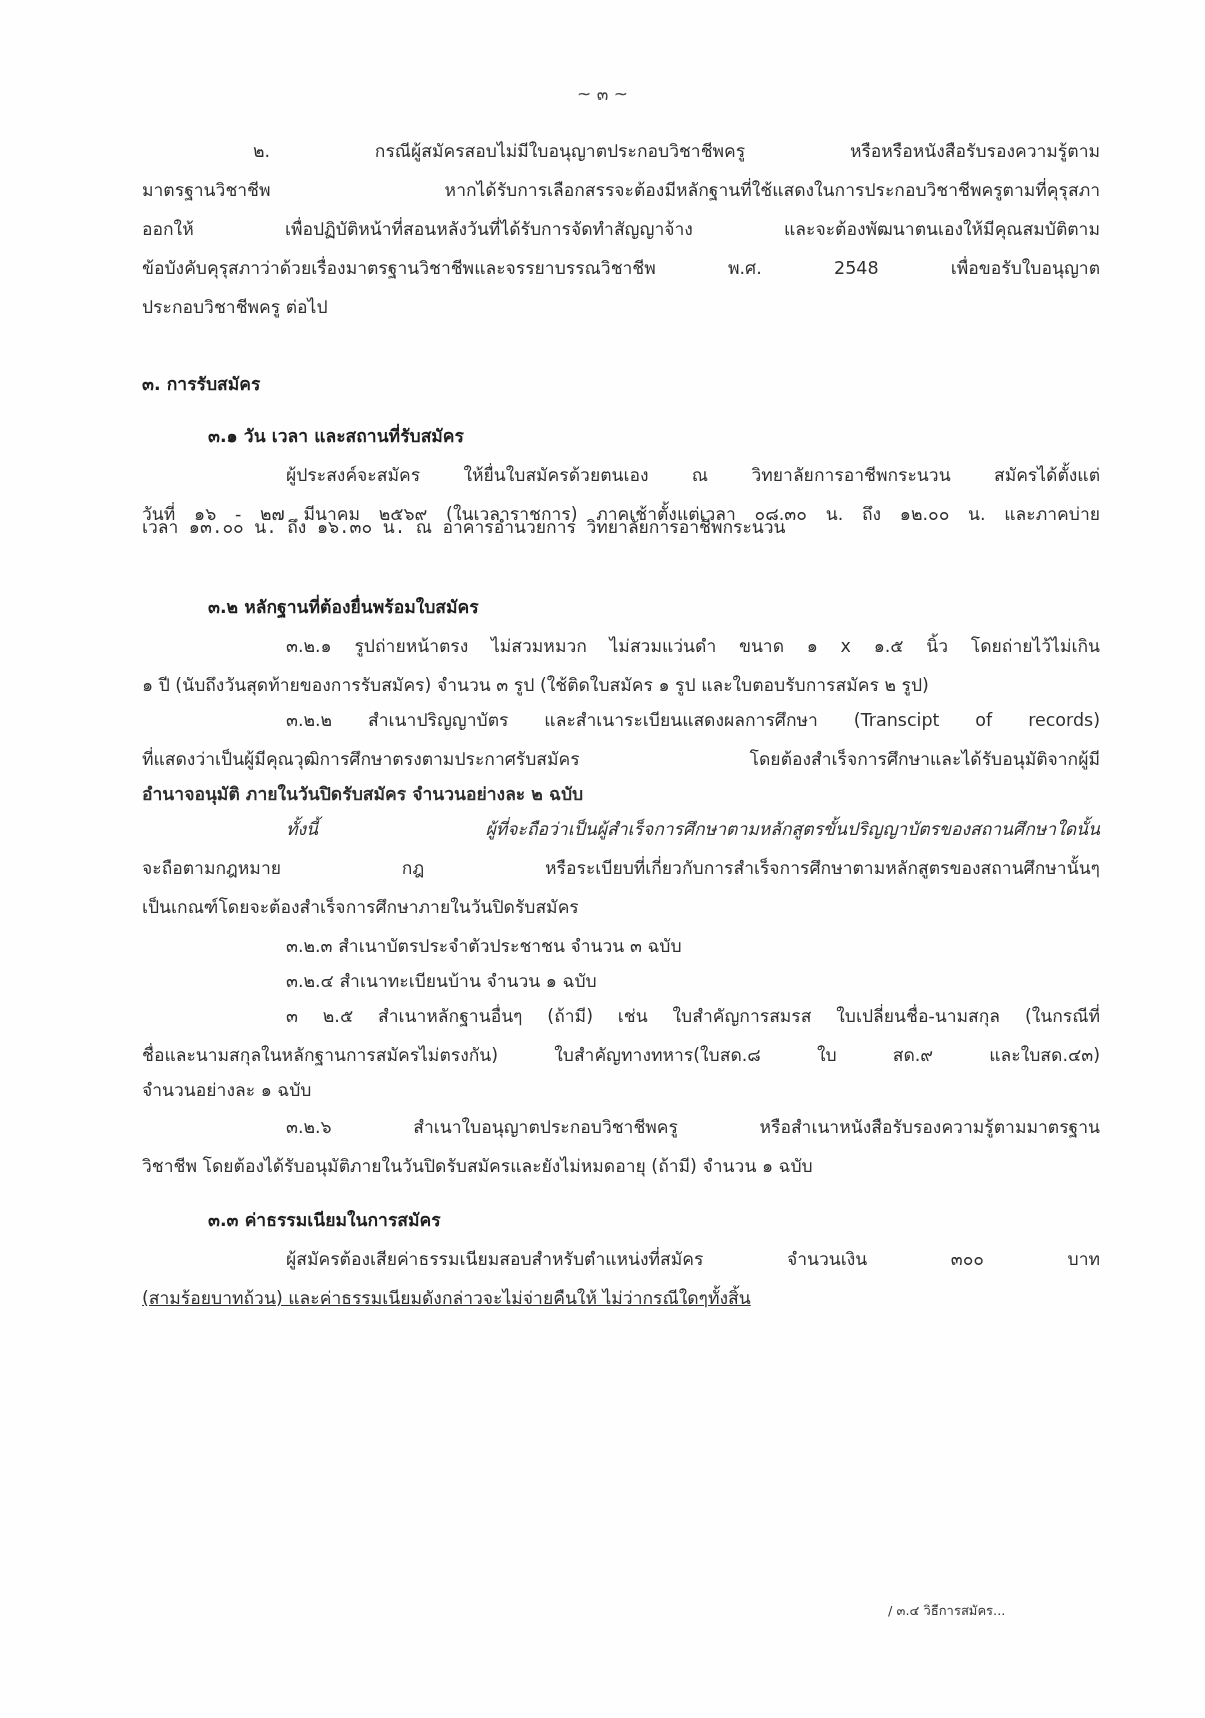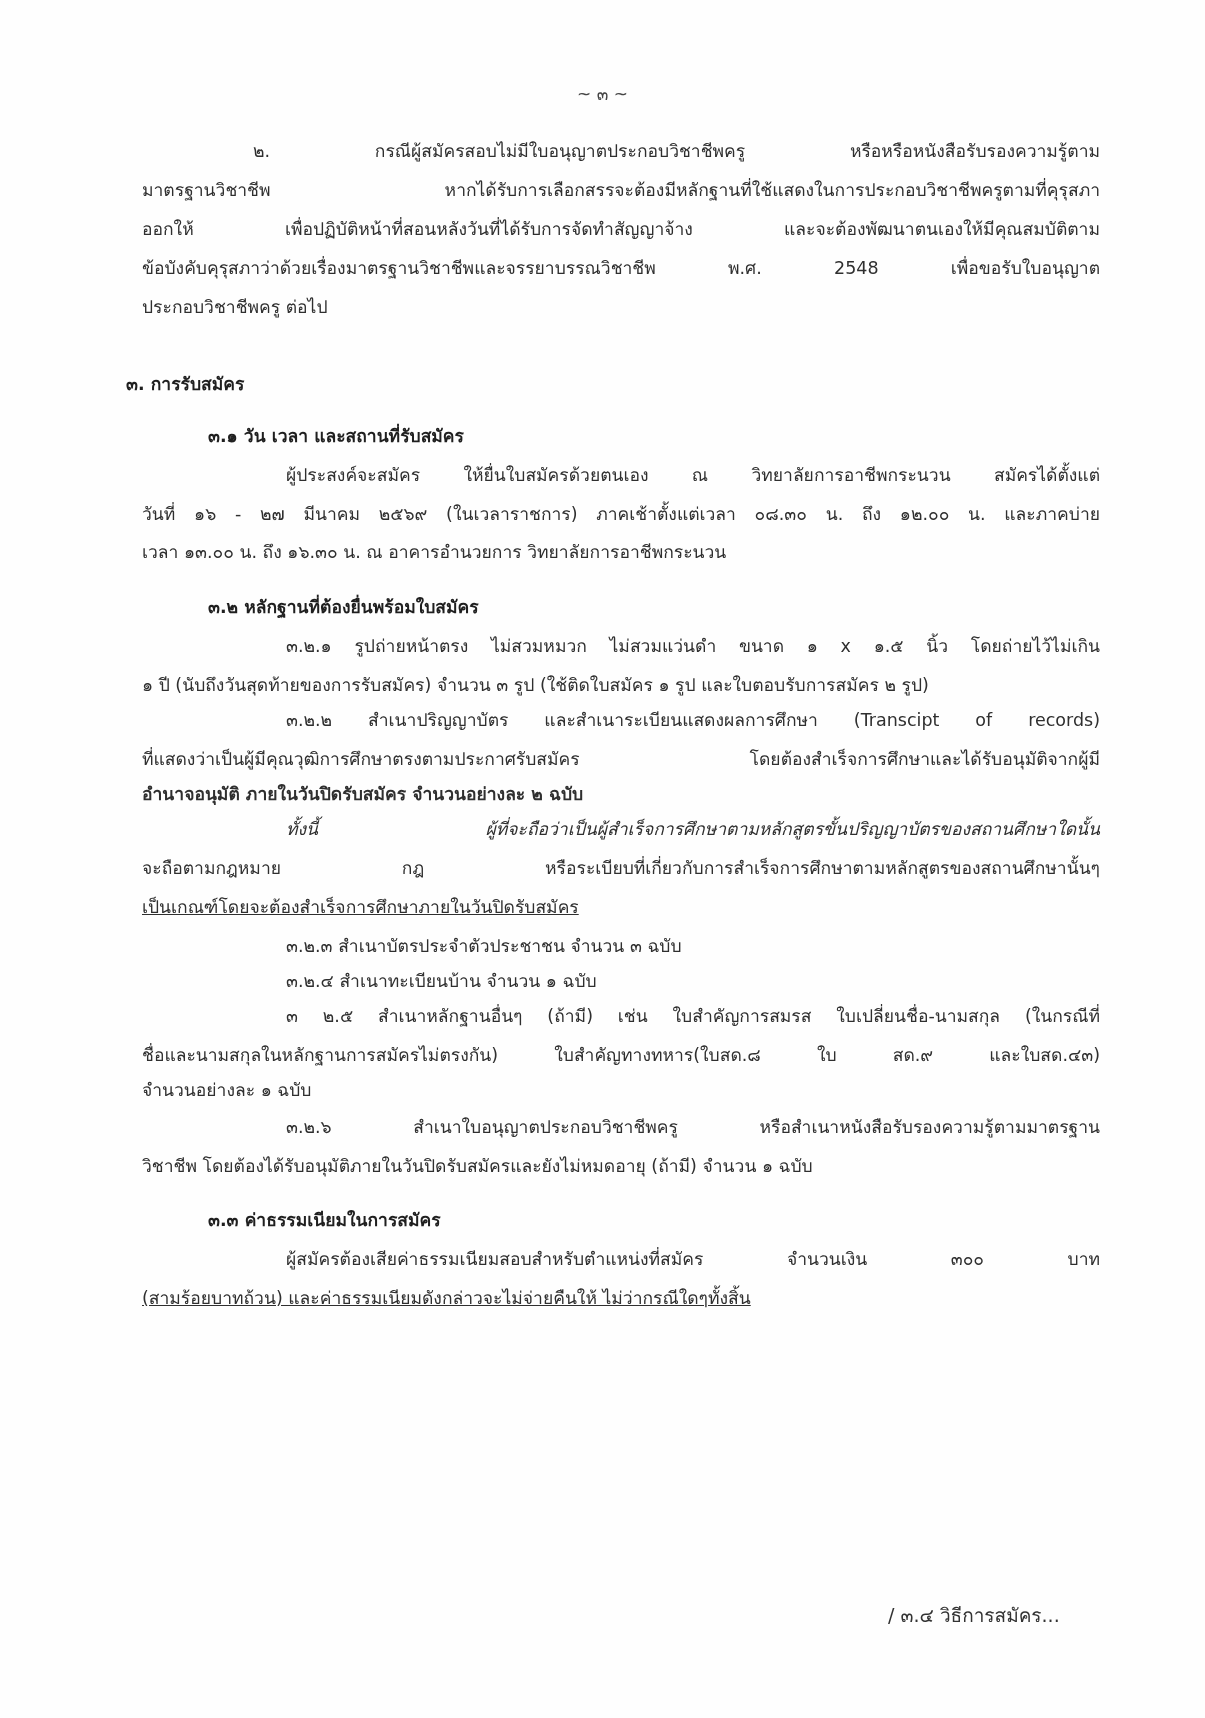--- a/index.html
+++ b/index.html
@@ -9,56 +9,56 @@
     color: #2b2b2b;
   }
   .page { position: absolute; left: 0; top: 0; width: 1205px; height: 1718px; background: #fefefe; }
   .line {
     position: absolute; white-space: nowrap;
     font-size: 17.5px; line-height: 28px; color: #2f2f2f;
   }
   .bold { font-weight: bold; color: #1f1f1f; }
   .just { text-align: justify; text-align-last: justify; }
   .pagenum { position: absolute; top: 80px; left: 0; width: 1205px; text-align: center; font-size: 17px; color: #444; }
-  .footer { position: absolute; top: 1600px; left: 888px; font-size: 19px; color: #333; white-space: nowrap; }
+  .footer { position: absolute; top: 1600px; left: 888px; font-size: 13px; color: #333; white-space: nowrap; }
 </style>
 </head>
 <body>
 
 <div class="page">
 
   <div class="pagenum">~ ๓ ~</div>
 
   <div>
     <div class="line just" style="top:137px; left:253px; width:847px;">๒. กรณีผู้สมัครสอบไม่มีใบอนุญาตประกอบวิชาชีพครู หรือหรือหนังสือรับรองความรู้ตาม</div>
     <div class="line just" style="top:176px; left:142px; width:958px;">มาตรฐานวิชาชีพ หากได้รับการเลือกสรรจะต้องมีหลักฐานที่ใช้แสดงในการประกอบวิชาชีพครูตามที่คุรุสภา</div>
     <div class="line just" style="top:215px; left:142px; width:958px;">ออกให้ เพื่อปฏิบัติหน้าที่สอนหลังวันที่ได้รับการจัดทำสัญญาจ้าง และจะต้องพัฒนาตนเองให้มีคุณสมบัติตาม</div>
     <div class="line just" style="top:254px; left:142px; width:958px;">ข้อบังคับคุรุสภาว่าด้วยเรื่องมาตรฐานวิชาชีพและจรรยาบรรณวิชาชีพ พ.ศ. 2548 เพื่อขอรับใบอนุญาต</div>
     <div class="line" style="top:293px; left:142px;">ประกอบวิชาชีพครู ต่อไป</div>
   </div>
 
-  <div class="line bold" style="top:370px; left:126px;">๓. การรับสมัคร</div>
+  <div class="line bold" style="top:370px; left:142px;">๓. การรับสมัคร</div>
 
   <div class="line bold" style="top:422px; left:208px;">๓.๑  วัน เวลา และสถานที่รับสมัคร</div>
   <div>
     <div class="line just" style="top:461px; left:286px; width:814px;">ผู้ประสงค์จะสมัคร ให้ยื่นใบสมัครด้วยตนเอง  ณ  วิทยาลัยการอาชีพกระนวน  สมัครได้ตั้งแต่</div>
     <div class="line just" style="top:500px; left:142px; width:958px;">วันที่ ๑๖ - ๒๗ มีนาคม ๒๕๖๙ (ในเวลาราชการ) ภาคเช้าตั้งแต่เวลา ๐๘.๓๐ น.  ถึง ๑๒.๐๐ น. และภาคบ่าย</div>
-    <div class="line" style="top:538px; left:142px;">เวลา ๑๓.๐๐ น. ถึง  ๑๖.๓๐ น. ณ อาคารอำนวยการ วิทยาลัยการอาชีพกระนวน</div>
+    <div class="line" style="top:514px; left:142px;font-family:Liberation Mono, monospace;">เวลา ๑๓.๐๐ น. ถึง  ๑๖.๓๐ น. ณ อาคารอำนวยการ วิทยาลัยการอาชีพกระนวน</div>
   </div>
 
   <div class="line bold" style="top:593px; left:208px;">๓.๒  หลักฐานที่ต้องยื่นพร้อมใบสมัคร</div>
   <div>
     <div class="line just" style="top:632px; left:286px; width:814px;">๓.๒.๑  รูปถ่ายหน้าตรง ไม่สวมหมวก ไม่สวมแว่นดำ ขนาด ๑ x ๑.๕ นิ้ว โดยถ่ายไว้ไม่เกิน</div>
     <div class="line" style="top:671px; left:142px;">๑ ปี (นับถึงวันสุดท้ายของการรับสมัคร) จำนวน ๓ รูป (ใช้ติดใบสมัคร ๑ รูป และใบตอบรับการสมัคร ๒ รูป)</div>
     <div class="line just" style="top:706px; left:286px; width:814px;">๓.๒.๒ สำเนาปริญญาบัตร และสำเนาระเบียนแสดงผลการศึกษา  (Transcipt of records)</div>
     <div class="line just" style="top:745px; left:142px; width:958px;">ที่แสดงว่าเป็นผู้มีคุณวุฒิการศึกษาตรงตามประกาศรับสมัคร โดยต้องสำเร็จการศึกษาและได้รับอนุมัติจากผู้มี</div>
     <div class="line" style="top:780px; left:142px;font-weight:bold;">อำนาจอนุมัติ ภายในวันปิดรับสมัคร จำนวนอย่างละ ๒ ฉบับ</div>
     <div class="line just" style="top:815px; left:286px; width:814px;font-style:italic;">ทั้งนี้ ผู้ที่จะถือว่าเป็นผู้สำเร็จการศึกษาตามหลักสูตรขั้นปริญญาบัตรของสถานศึกษาใดนั้น</div>
     <div class="line just" style="top:854px; left:142px; width:958px;">จะถือตามกฎหมาย กฎ หรือระเบียบที่เกี่ยวกับการสำเร็จการศึกษาตามหลักสูตรของสถานศึกษานั้นๆ</div>
-    <div class="line" style="top:893px; left:142px;text-decoration:underline;">เป็นเกณฑ์โดยจะต้องสำเร็จการศึกษาภายในวันปิดรับสมัคร</div>
+    <div class="line" style="top:893px; left:142px;">เป็นเกณฑ์โดยจะต้องสำเร็จการศึกษาภายในวันปิดรับสมัคร</div>
     <div class="line" style="top:932px; left:286px;">๓.๒.๓ สำเนาบัตรประจำตัวประชาชน จำนวน ๓ ฉบับ</div>
     <div class="line" style="top:967px; left:286px;">๓.๒.๔ สำเนาทะเบียนบ้าน จำนวน ๑ ฉบับ</div>
     <div class="line just" style="top:1002px; left:286px; width:814px;">๓ ๒.๕ สำเนาหลักฐานอื่นๆ (ถ้ามี) เช่น ใบสำคัญการสมรส ใบเปลี่ยนชื่อ-นามสกุล (ในกรณีที่</div>
     <div class="line just" style="top:1041px; left:142px; width:958px;">ชื่อและนามสกุลในหลักฐานการสมัครไม่ตรงกัน) ใบสำคัญทางทหาร(ใบสด.๘ ใบ สด.๙ และใบสด.๔๓)</div>
     <div class="line" style="top:1076px; left:142px;">จำนวนอย่างละ ๑ ฉบับ</div>
     <div class="line just" style="top:1113px; left:286px; width:814px;">๓.๒.๖ สำเนาใบอนุญาตประกอบวิชาชีพครู หรือสำเนาหนังสือรับรองความรู้ตามมาตรฐาน</div>
     <div class="line" style="top:1152px; left:142px;">วิชาชีพ โดยต้องได้รับอนุมัติภายในวันปิดรับสมัครและยังไม่หมดอายุ (ถ้ามี) จำนวน ๑ ฉบับ</div>
   </div>
 
   <div class="line bold" style="top:1206px; left:208px;">๓.๓ ค่าธรรมเนียมในการสมัคร</div>

